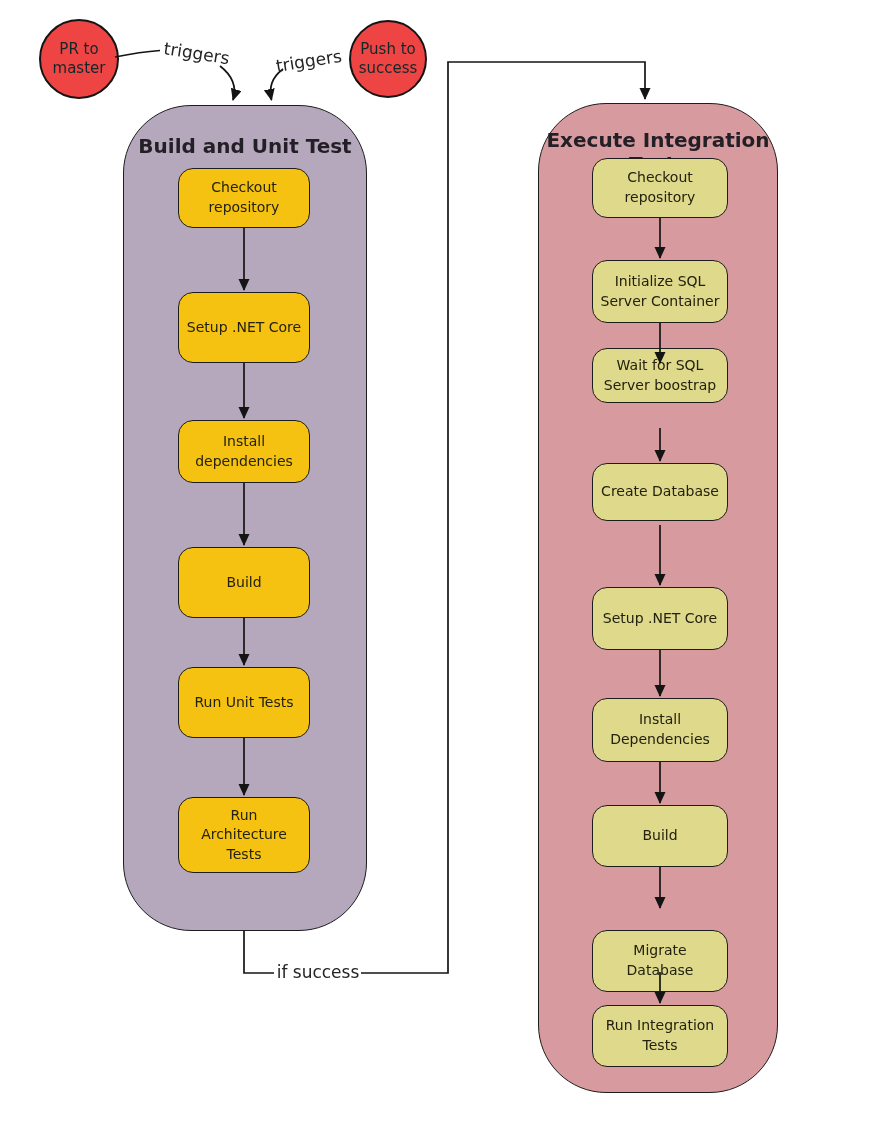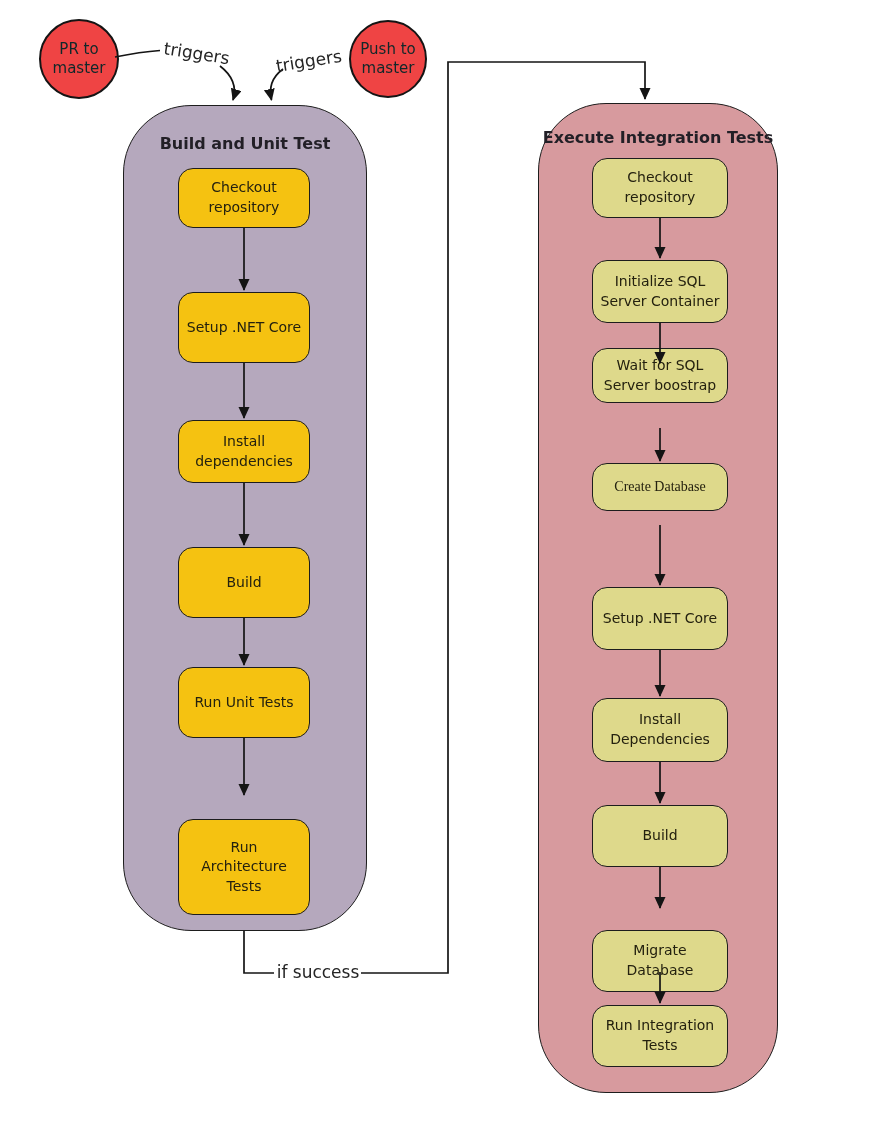--- a/index.html
+++ b/index.html
@@ -22,21 +22,21 @@
     position:absolute;border:1.8px solid #1d1d1d;z-index:1;box-sizing:border-box;
   }
   .lane-left{
     left:123px;top:105px;width:244px;height:826px;background:#b5a8bd;border-radius:68px;
   }
   .lane-right{
     left:538px;top:103px;width:240px;height:990px;background:#d79a9e;border-radius:68px;
   }
   .lane-title{
     position:absolute;left:0;right:0;text-align:center;
-    font-weight:bold;font-size:16px;color:#221f26;
+    font-weight:bold;font-size:20px;color:#221f26;
   }
   .lane-left .lane-title{top:28px;}
   .lane-right .lane-title{top:24px;}
 
   .step{
     position:absolute;display:flex;align-items:center;justify-content:center;
     text-align:center;font-size:14px;line-height:1.4;z-index:3;box-sizing:border-box;
     border:1.6px solid #1d1d1d;border-radius:15px;padding:4px 7px;color:#24210f;
   }
   .step-left{left:178px;width:132px;background:#f5c211;}
@@ -81,43 +81,43 @@
     <path class="edge" d="M660,650 L660,696" marker-end="url(#ah)"></path>
     <path class="edge" d="M660,762 L660,803" marker-end="url(#ah)"></path>
     <path class="edge" d="M660,867 L660,908" marker-end="url(#ah)"></path>
     <path class="edge" d="M660,972 L660,1003" marker-end="url(#ah)"></path>
   </svg>
 
   <div class="circle-node circle-pr">
     <span>PR to master</span>
   </div>
   <div class="circle-node circle-push">
-    <span>Push to master</span>
+    <span>Push to success</span>
   </div>
 
   <span class="edge-label trigger-label-1">triggers</span>
   <span class="edge-label trigger-label-2">triggers</span>
   <span class="edge-label if-success-label">if success</span>
 
   <div class="lane lane-left">
     <div class="lane-title">Build and Unit Test</div>
   </div>
   <div class="step step-left" style="top:168px;height:60px;">Checkout repository</div>
   <div class="step step-left" style="top:292px;height:71px;">Setup .NET Core</div>
   <div class="step step-left" style="top:420px;height:63px;">Install dependencies</div>
   <div class="step step-left" style="top:547px;height:71px;">Build</div>
   <div class="step step-left" style="top:667px;height:71px;">Run Unit Tests</div>
-  <div class="step step-left" style="top:819px;height:96px;">Run Architecture Tests</div>
+  <div class="step step-left" style="top:797px;height:76px;">Run Architecture Tests</div>
 
   <div class="lane lane-right">
     <div class="lane-title">Execute Integration Tests</div>
   </div>
   <div class="step step-right" style="top:158px;height:60px;">Checkout repository</div>
   <div class="step step-right" style="top:260px;height:63px;">Initialize SQL Server Container</div>
   <div class="step step-right" style="top:348px;height:55px;">Wait for SQL Server boostrap</div>
-  <div class="step step-right" style="top:463px;height:48px;font-family:Liberation Serif, serif;">Create Database</div>
+  <div class="step step-right" style="top:463px;height:58px;">Create Database</div>
   <div class="step step-right" style="top:587px;height:63px;">Setup .NET Core</div>
   <div class="step step-right" style="top:698px;height:64px;">Install Dependencies</div>
   <div class="step step-right" style="top:805px;height:62px;">Build</div>
   <div class="step step-right" style="top:910px;height:62px;margin-top:20px;">Migrate Database</div>
   <div class="step step-right" style="top:1005px;height:62px;">Run Integration Tests</div>
 
 </div>
 
 </body></html>

